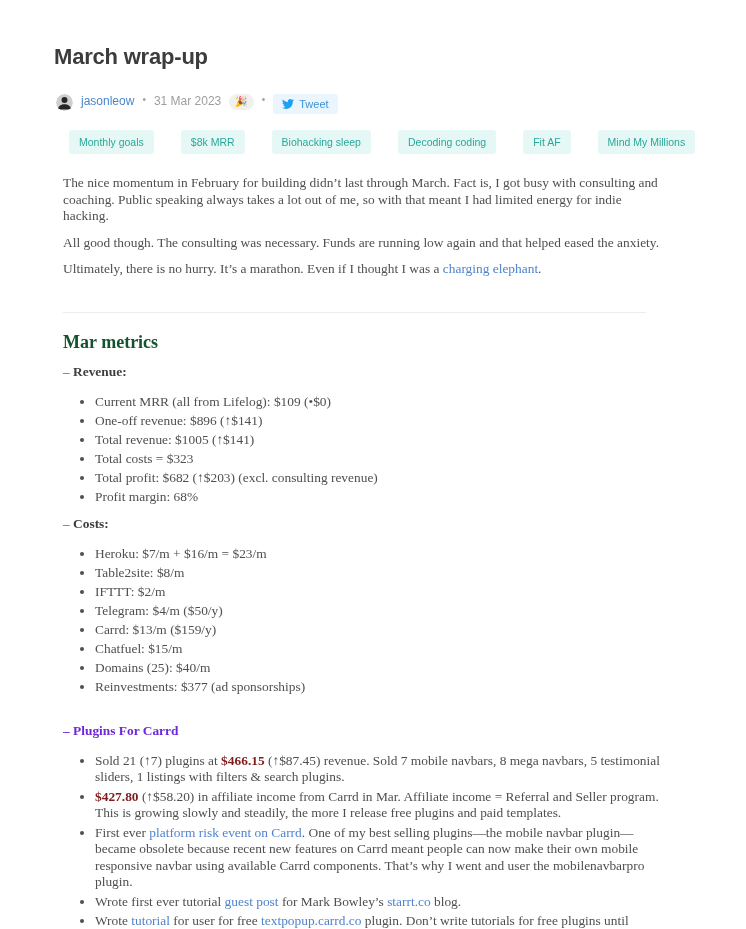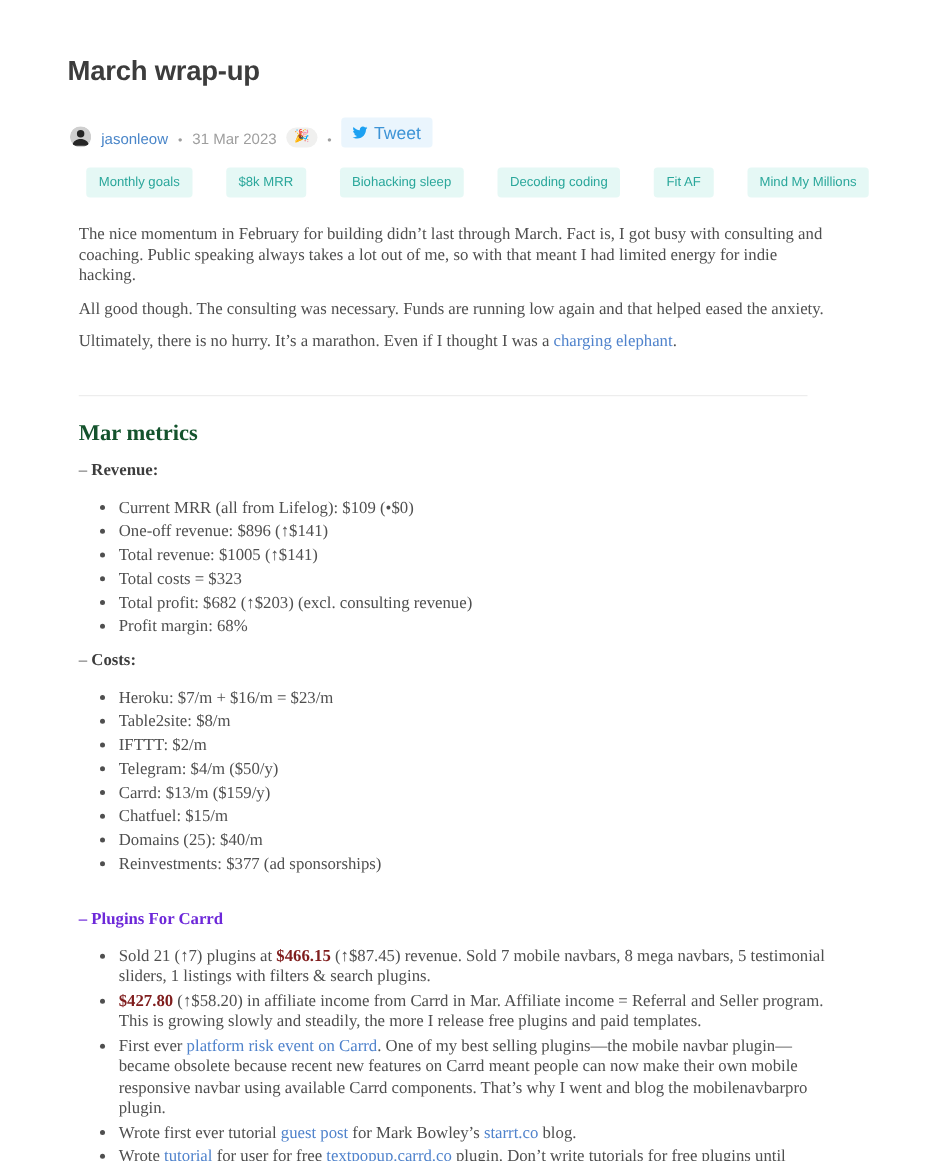--- a/index.html
+++ b/index.html
@@ -10,36 +10,36 @@
 
   h1.page-title {
     font-family: "Liberation Sans", sans-serif;
     font-size: 22px; font-weight: 700; color: #3c3c3c;
     letter-spacing: -0.2px;
   }
 
   
   .author-row {
     margin-top: 24px; margin-left: 2px;
-    display: flex; align-items: flex-end; gap: 8px;
+    display: flex; align-items: flex-start; gap: 8px;
     font-family: "Liberation Sans", sans-serif; font-size: 12px;
   }
   .avatar { width: 17px; height: 17px; border-radius: 50%; overflow: hidden; flex: 0 0 auto; display: block; }
   .author-link { color: #4a86c9; text-decoration: none; }
   .meta-dot { color: #9e9e9e; font-size: 10px; }
   .meta-date { color: #9e9e9e; }
   .emoji-pill {
     background: #f0f0ef; border-radius: 10px; padding: 2px 6px;
     font-size: 10px; line-height: 12px;
   }
   .tweet-btn {
     display: inline-flex; align-items: center; gap: 5px;
     background: #eaf5fd; border: none; border-radius: 3px;
     padding: 4px 9px; cursor: pointer;
-    font-family: "Liberation Sans", sans-serif; font-size: 14px; color: #3e94d6;
+    font-family: "Liberation Sans", sans-serif; font-size: 11px; color: #3e94d6;
   }
   .tweet-btn svg { display: block; }
 
   
   .tags-row { margin-top: 16px; margin-left: 3px; display: flex; gap: 27px; padding-left: 12px; }
   .tag {
     background: #e5f8f5; color: #2aa79b; border-radius: 3px;
     padding: 6px 10px; font-family: "Liberation Sans", sans-serif;
     font-size: 10.5px; white-space: nowrap; cursor: pointer;
   }
@@ -141,21 +141,21 @@
       <li>Reinvestments: $377 (ad sponsorships)</li>
     </ul>
 
     <div class="sub-label plugins linkish"><a href="#"><span>–</span> <span>Plugins For Carrd</span></a></div>
 
     <ul class="rich-list">
       <li><span>Sold 21 (↑7) plugins at </span><strong>$466.15</strong><span> (↑$87.45) revenue. Sold 7 mobile navbars, 8 mega navbars, 5 testimonial sliders, 1 listings with filters &amp; search plugins.</span></li>
 
       <li><strong>$427.80</strong><span> (↑$58.20) in affiliate income from Carrd in Mar. Affiliate income = Referral and Seller program. This is growing slowly and steadily, the more I release free plugins and paid templates.</span></li>
 
-      <li><span>First ever </span><a href="#">platform risk event on Carrd</a><span>. One of my best selling plugins—the mobile navbar plugin—became obsolete because recent new features on Carrd meant people can now make their own mobile responsive navbar using available Carrd components. That’s why I went and blog the mobilenavbarpro plugin.</span></li>
+      <li><span>First ever </span><a href="#">platform risk event on Carrd</a><span>. One of my best selling plugins—the mobile navbar plugin—became obsolete because recent new features on Carrd meant people can now make their own mobile responsive navbar using available Carrd components. That’s why I went and user the mobilenavbarpro plugin.</span></li>
 
       <li><span>Wrote first ever tutorial </span><a href="#">guest post</a><span> for Mark Bowley’s </span><a href="#">starrt.co</a><span> blog.</span></li>
 
       <li><span>Wrote </span><a href="#">tutorial</a><span> for user for free </span><a href="#">textpopup.carrd.co</a><span> plugin. Don’t write tutorials for free plugins until someone requests. Demand-driven tutorials ftw.</span></li>
 
     </ul>
 
   </div>
 </div>
 

